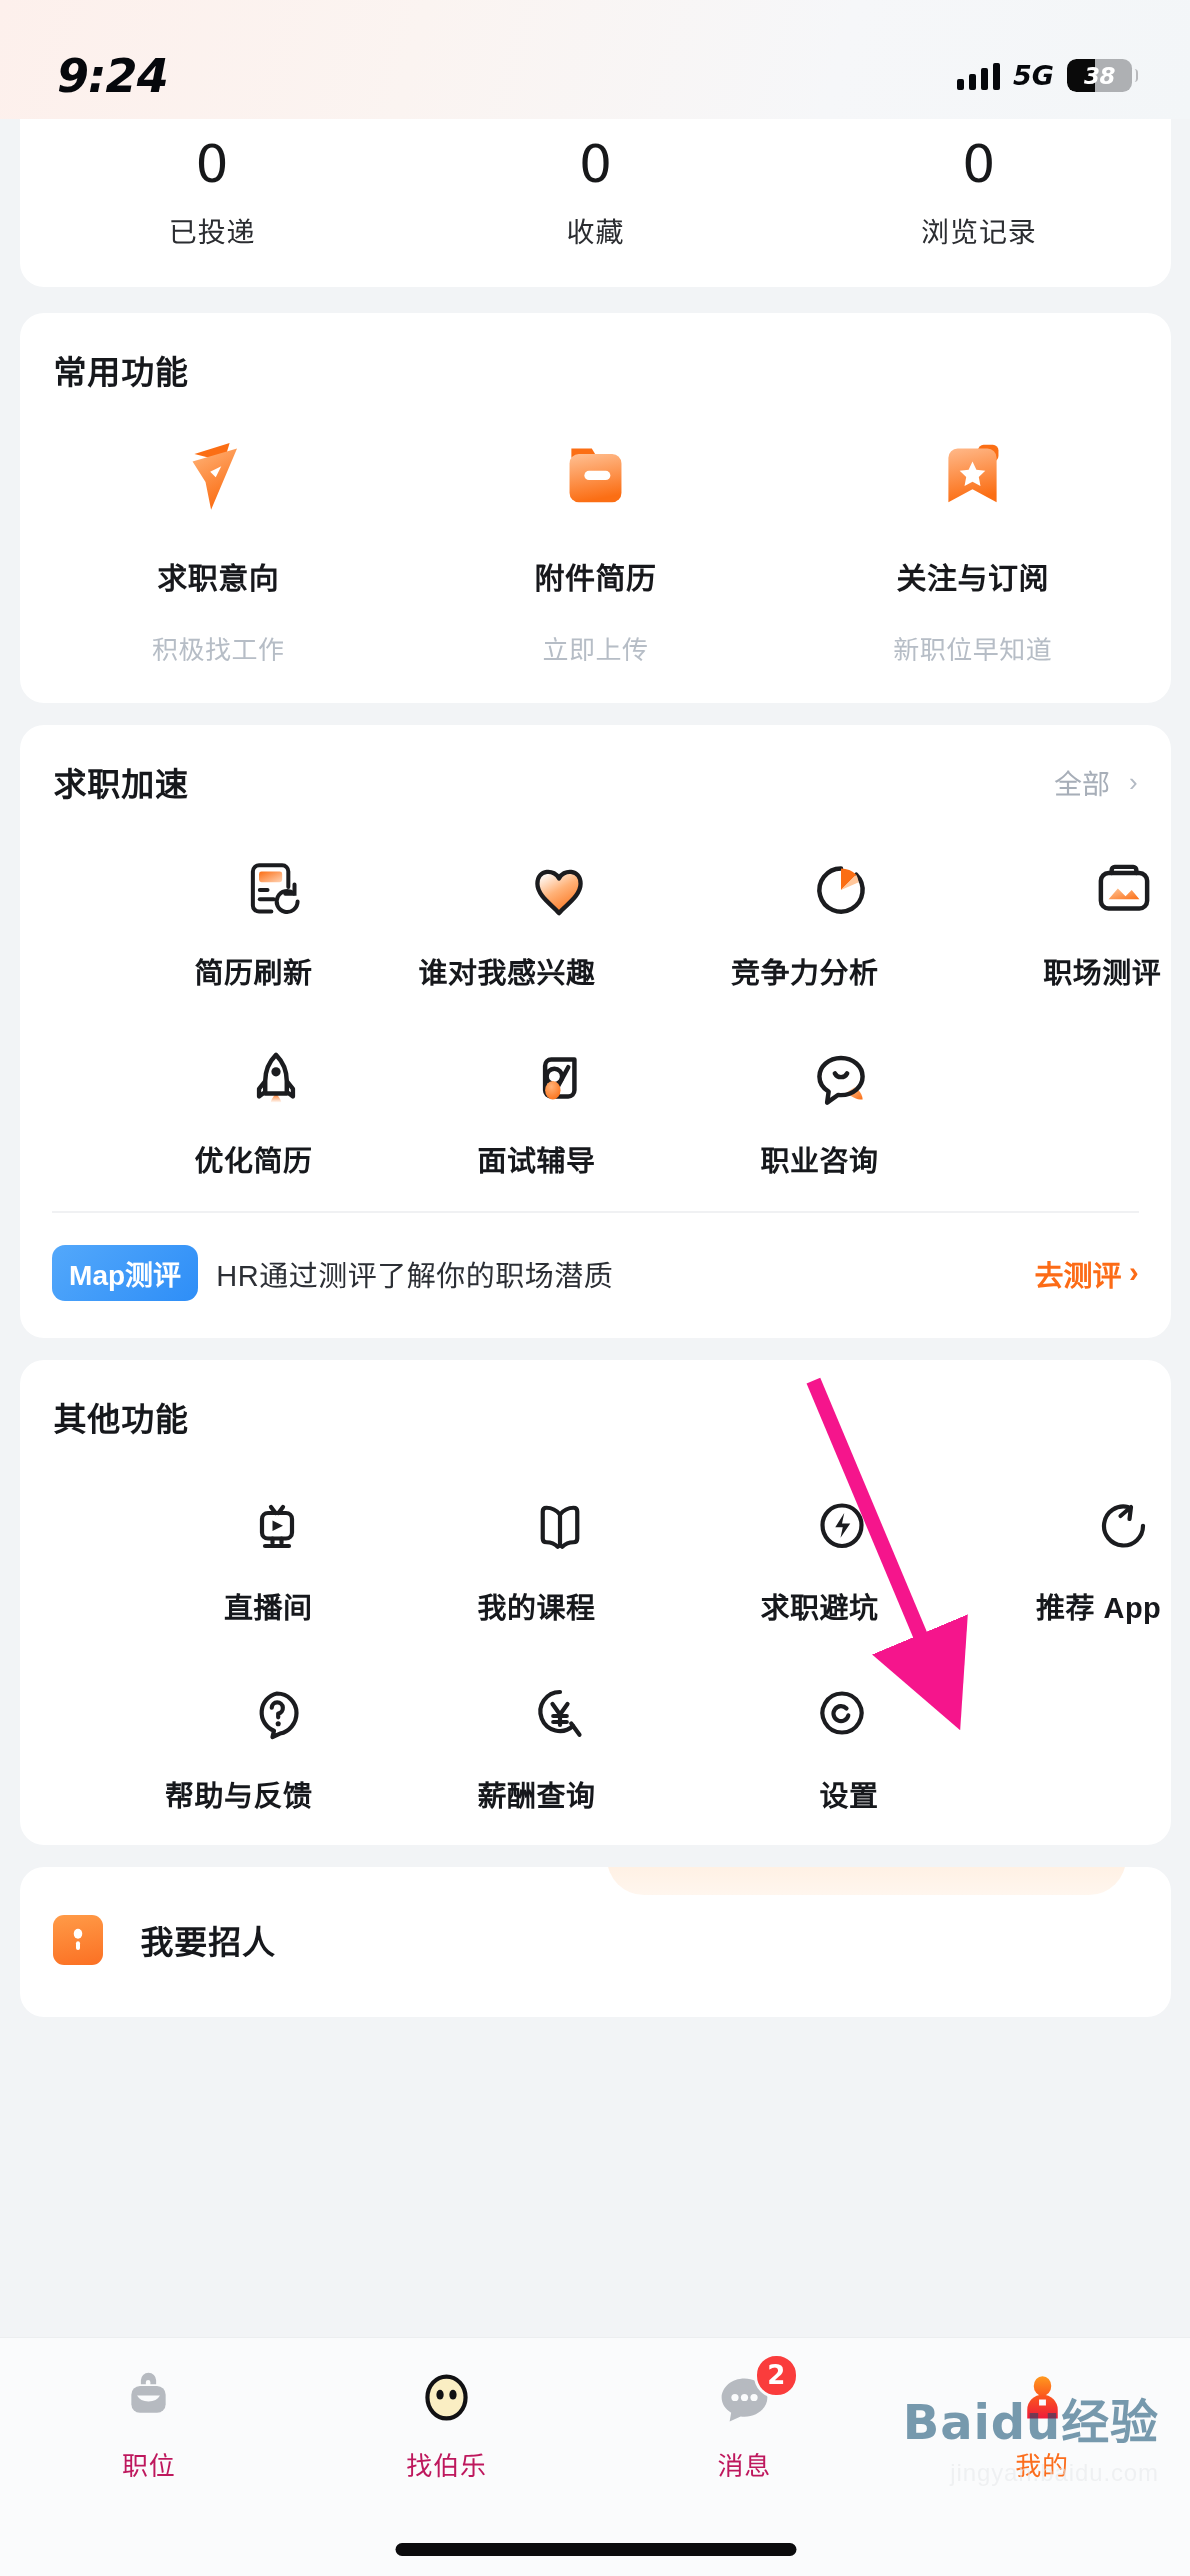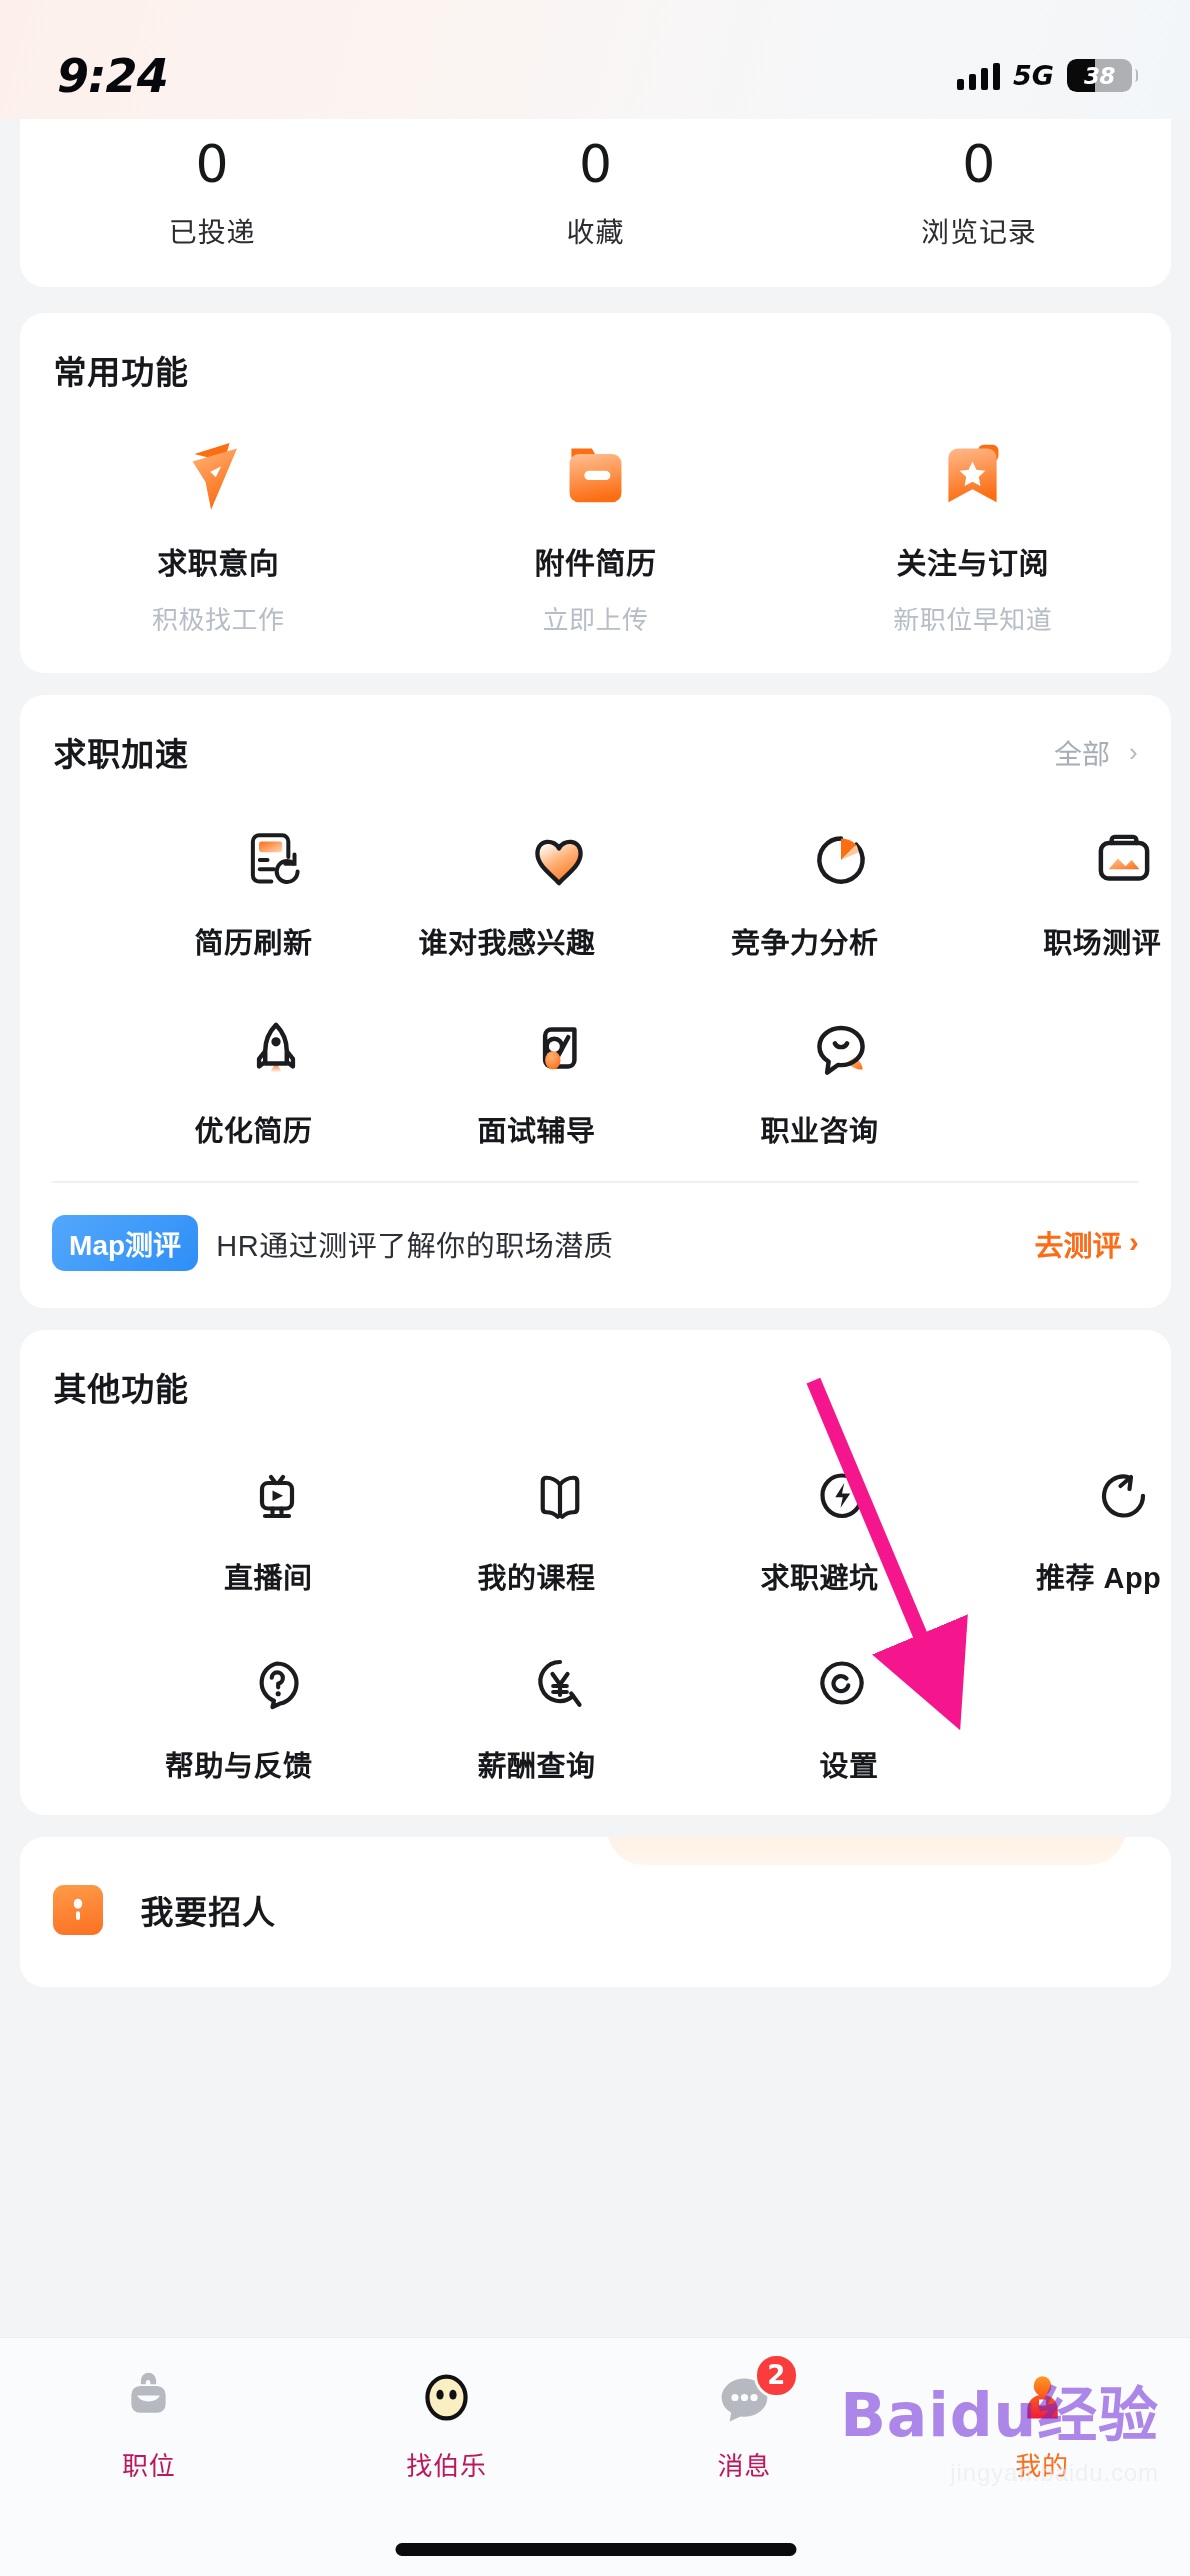--- a/index.html
+++ b/index.html
@@ -70,21 +70,21 @@
   .sec-head{
     display:flex; align-items:center; justify-content:space-between;
     padding:33px 33px 5.6px 33px;
   }
   .sec-title{ font-size:33px; font-weight:bold; color:#16181c; letter-spacing:0.9px; }
   .sec-more{ display:flex; align-items:center; gap:19px; color:#a7aeb8; font-size:28px; }
   .chev{ font-size:26px; line-height:1; color:#b3bac4; }
 
   
   .grid3{ display:flex; padding:24px 9.3px 37px 9.3px; }
-  .g3-item{ flex:1; display:flex; flex-direction:column; align-items:center; gap:1px; }
+  .g3-item{ flex:1; display:flex; flex-direction:column; align-items:center; gap:16px; }
   .g3-ico{ height:102px; display:flex; align-items:center; justify-content:center; }
   .g3-lbl{ font-size:30px; font-weight:bold; color:#17181c; margin-top:13px; letter-spacing:0.5px; }
   .g3-sub{ font-size:26px; color:#b6bdc6; margin-top:15px; letter-spacing:0.5px; }
 
   
   .grid4{ display:flex; flex-wrap:wrap; padding:15px 9.3px 7.4px 9.3px; }
   .g4-item{ width:25%; display:flex; flex-direction:column; align-items:flex-end; padding:20.4px 0 24px 0; }
   .g4-ico{ height:85px; display:flex; align-items:center; justify-content:center; }
   .g4-lbl{ font-size:29px; color:#16181c; font-weight:bold; margin-top:16.7px; letter-spacing:0.5px; }
 
@@ -118,21 +118,21 @@
   }
   .rec-lbl{ font-size:33px; font-weight:bold; color:#16181c; letter-spacing:0.9px; }
 
   
   .arrow{ position:absolute; left:0; top:0; pointer-events:none; z-index:5; }
 
   
   .wm{ position:absolute; right:32px; bottom:89px; z-index:6; opacity:.55; }
   .wm-row{ display:flex; align-items:center; gap:9.3px; }
   .wm-txt{
-    font-size:60px; font-weight:bold; color:#6d28d9;
+    font-size:48px; font-weight:bold; color:#0c4a6e;
     font-family:"DejaVu Sans",sans-serif; letter-spacing:0.9px;text-align:right;
   }
   .wm-sub{ font-size:24px; color:#e6e8ea; text-align:right; margin-top:5.6px; letter-spacing:0.9px; }
 
   
   .tabbar{
     position:absolute; left:0; right:0; bottom:0; height:239px;
     background:#fafbfc; border-top:1.9px solid #eceef0;
     display:flex; align-items:flex-start; padding-top:24px; z-index:4;
   }

